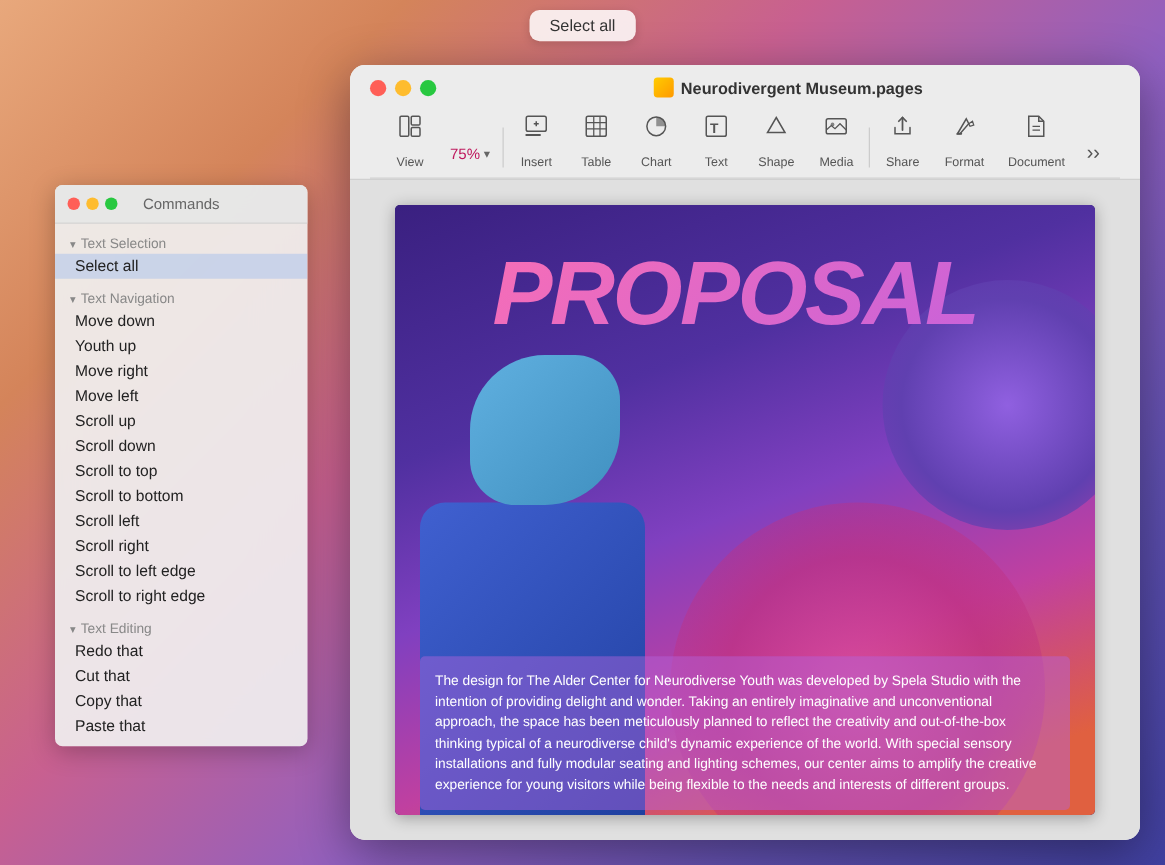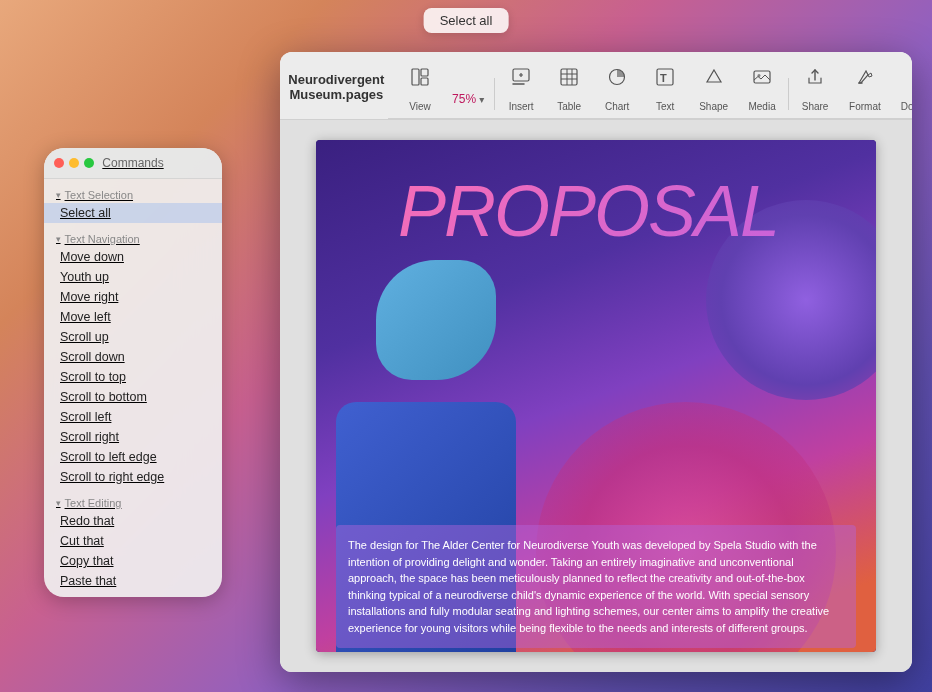--- a/index.html
+++ b/index.html
@@ -29,28 +29,27 @@
       cursor: pointer;
       box-shadow: 0 2px 8px rgba(0,0,0,0.15);
       z-index: 100;
     }
 
     
     .commands-panel {
       position: absolute;
       top: 148px;
       left: 44px;
-      width: 178px;
+      width: 202px;
       background: rgba(240, 240, 240, 0.92);
       backdrop-filter: blur(20px);
-      border-radius: 20px;
+      border-radius: 6px;
       box-shadow: 0 4px 20px rgba(0,0,0,0.25);
       overflow: hidden;
       z-index: 50;
-      text-decoration: underline;
     }
 
     .commands-titlebar {
       display: flex;
       align-items: center;
       justify-content: center;
       padding: 8px 12px;
       background: rgba(230,230,230,0.95);
       border-bottom: 1px solid rgba(0,0,0,0.08);
       position: relative;
@@ -126,22 +125,21 @@
       display: flex;
       flex-direction: column;
     }
 
     
     .window-titlebar {
       background: #ececec;
       border-bottom: 1px solid #d0d0d0;
       padding: 10px 16px 0;
       display: flex;
-      flex-direction: row;
-      justify-content: center;
+      flex-direction: column;
     }
 
     .titlebar-top {
       display: flex;
       align-items: center;
       margin-bottom: 8px;
     }
 
     .traffic-lights {
       display: flex;
@@ -317,21 +315,21 @@
     }
 
     
     .proposal-text {
       position: absolute;
       top: 30px;
       left: 0;
       right: 16px;
       text-align: center;
       font-size: 72px;
-      font-weight: 400;
+      font-weight: 700;
       font-style: italic;
       background: linear-gradient(135deg, #ff70b0, #c060e0);
       -webkit-background-clip: text;
       -webkit-text-fill-color: transparent;
       background-clip: text;
       letter-spacing: -2px;
       z-index: 5;
     }
 
     

